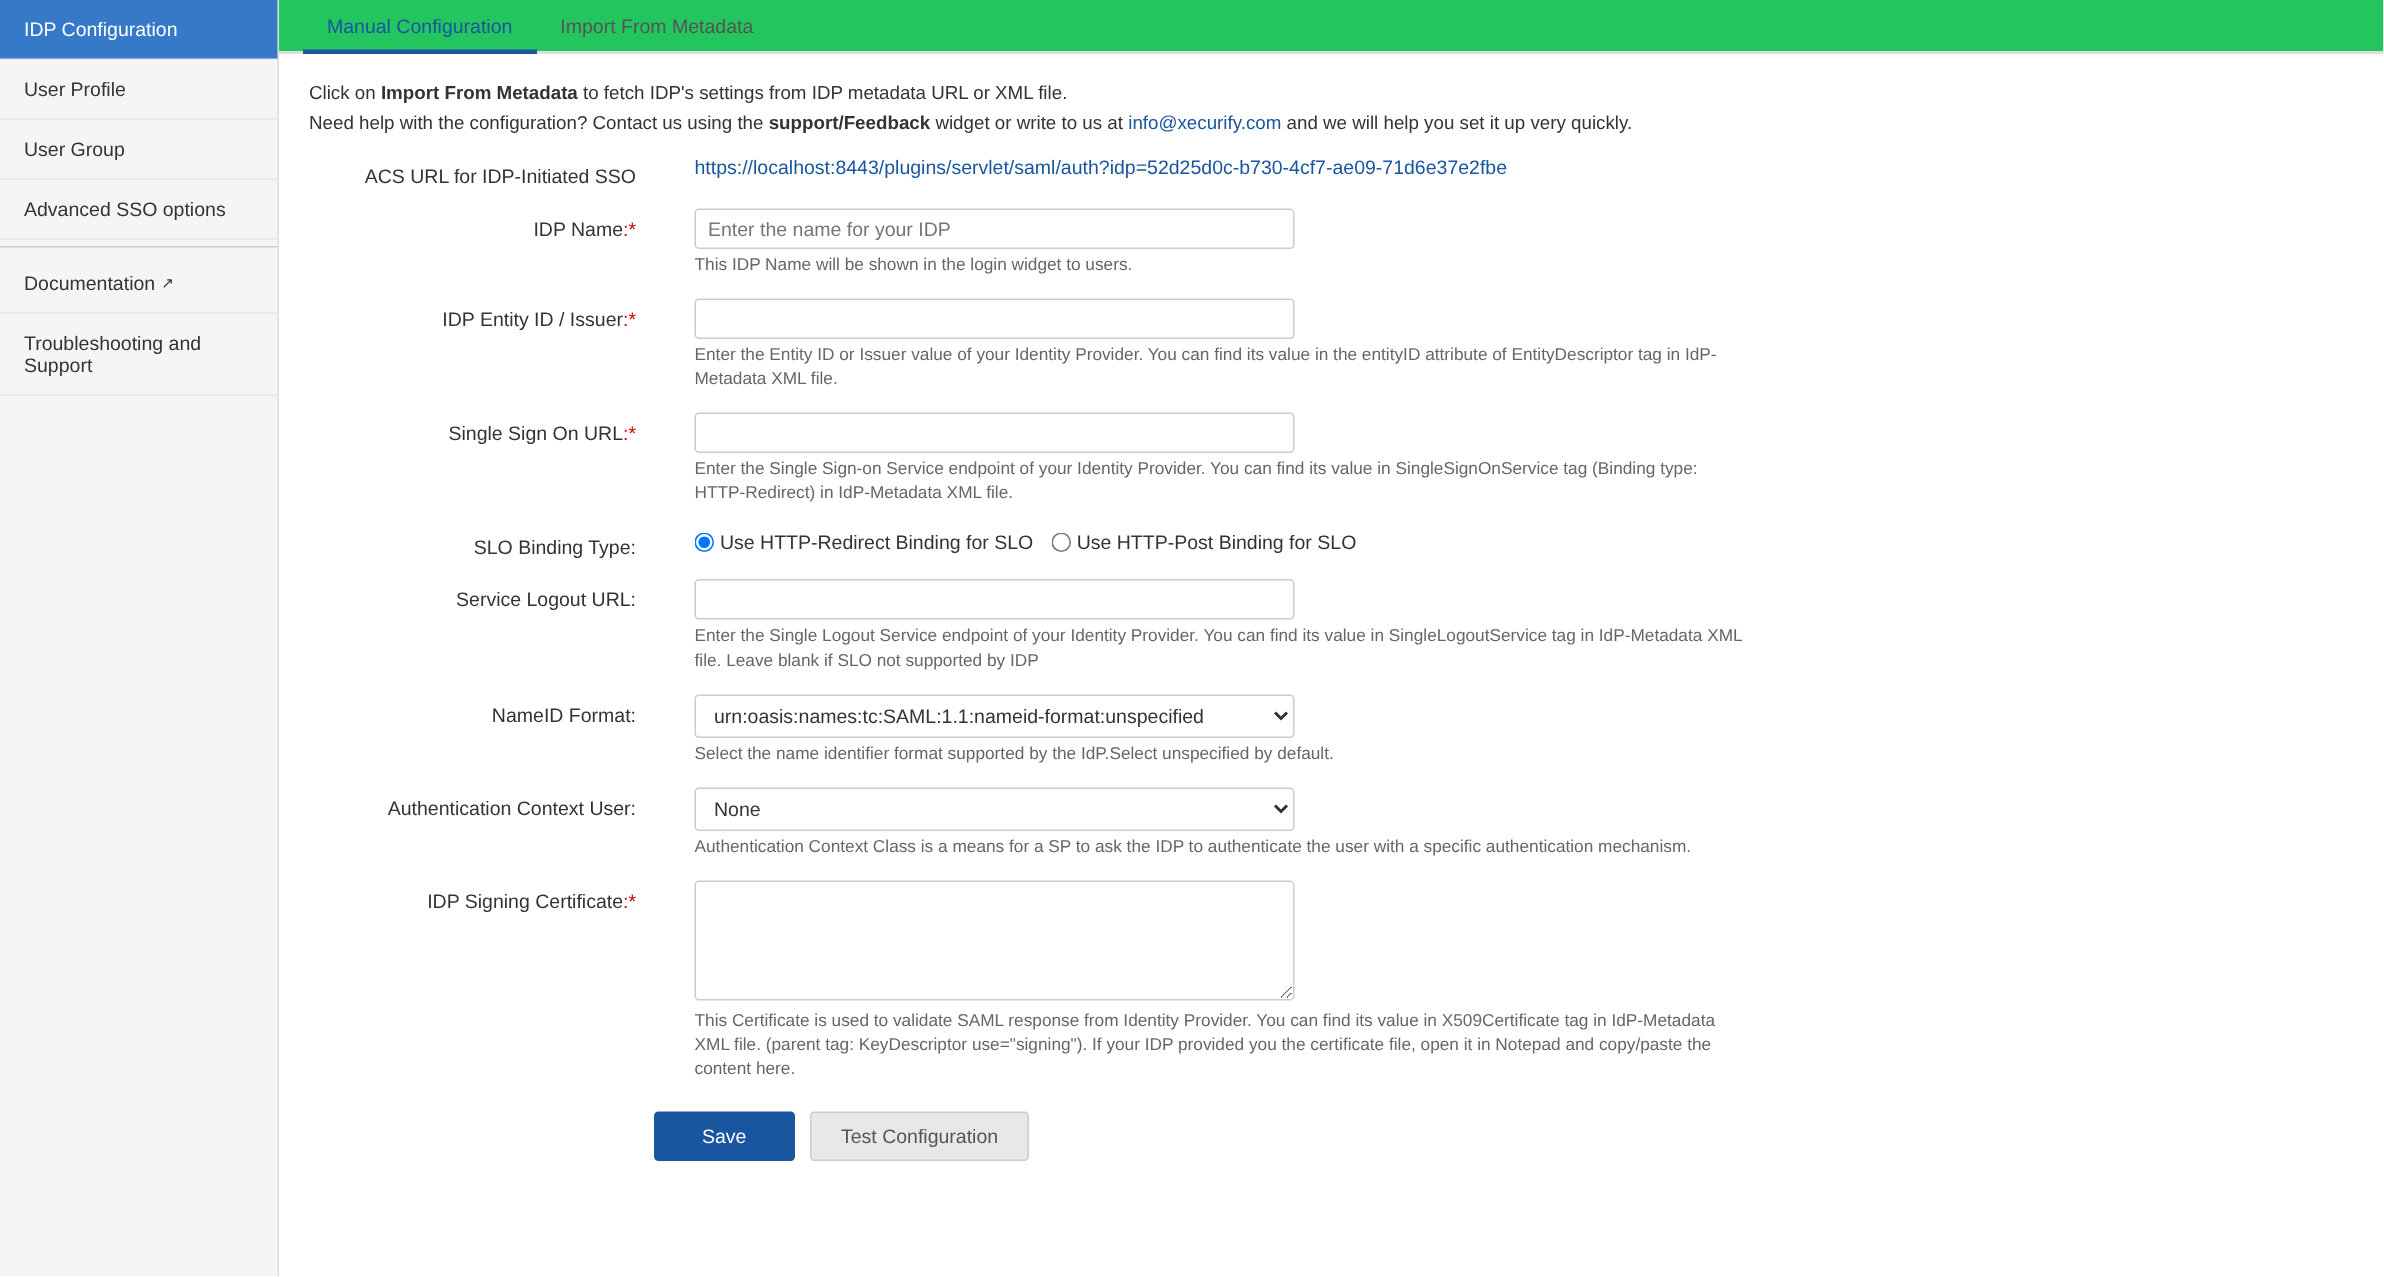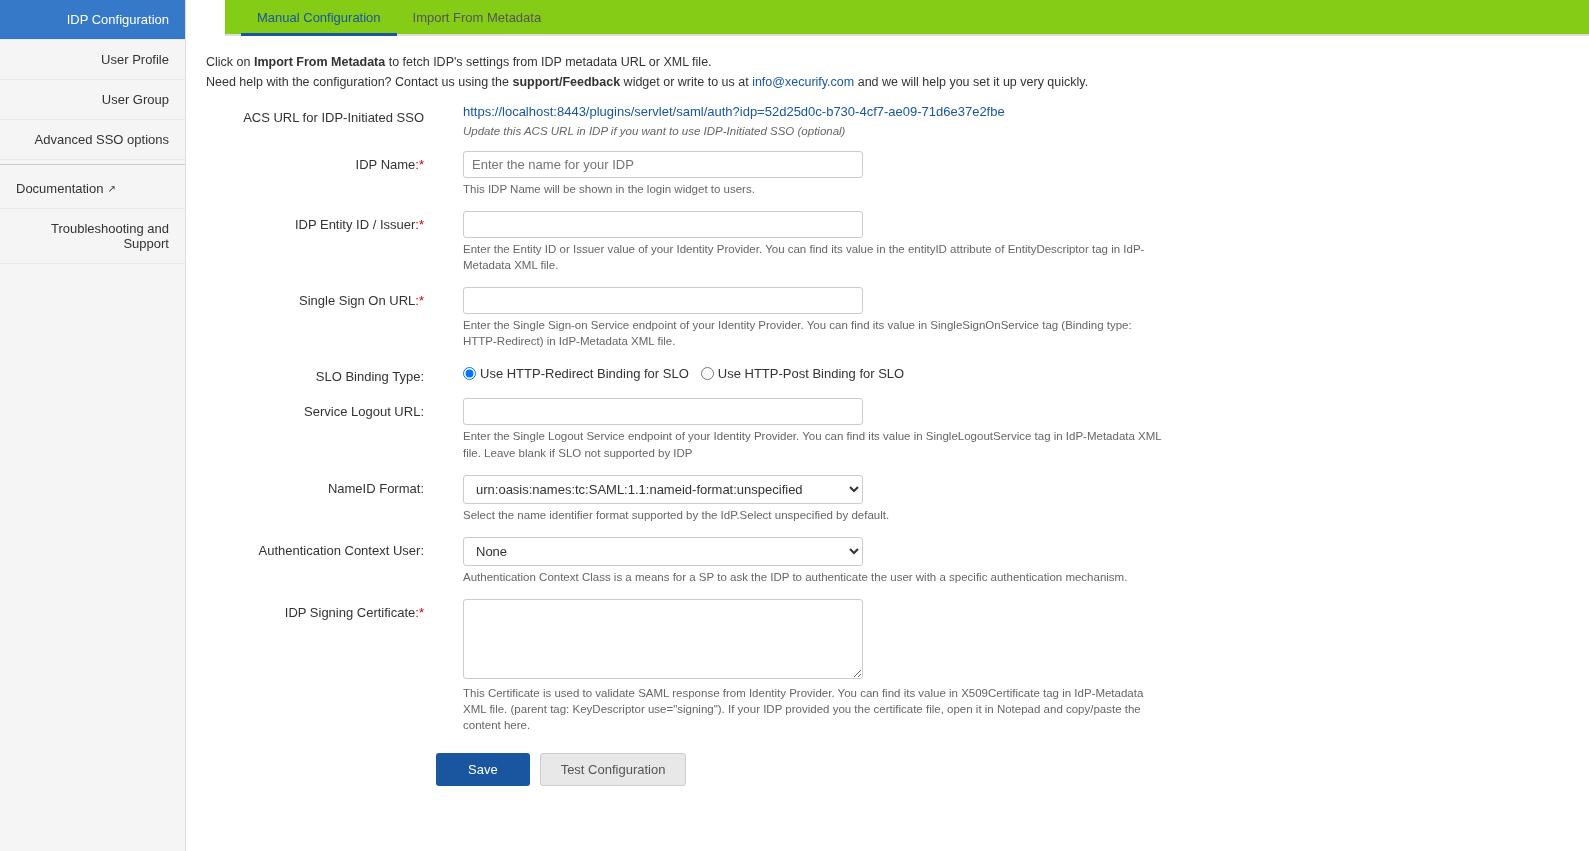--- a/index.html
+++ b/index.html
@@ -14,21 +14,20 @@
       display: flex;
       flex-direction: column;
       height: 100%;
     }
     .sidebar-item {
       padding: 12px 16px;
       cursor: pointer;
       font-size: 13px;
       color: #333;
       border-bottom: 1px solid #e8e8e8;
-      text-align: right;
     }
     .sidebar-item.active {
       background: #3579c8;
       color: #fff;
     }
     .sidebar-divider {
       border-top: 1px solid #ccc;
       margin: 4px 0;
     }
     .sidebar-item-ext {
@@ -46,25 +45,24 @@
       overflow-y: auto;
       padding: 0;
       background: #fff;
     }
 
     
     .tabs-bar {
       display: flex;
       border-bottom: 2px solid #ddd;
       padding: 0 16px;
-      background: #84cc16;
+      background: #22c55e;
       position: sticky;
       top: 0;
       z-index: 10;
-      margin-left: 39px;
     }
     .tab {
       padding: 10px 16px 8px;
       cursor: pointer;
       font-size: 13px;
       color: #555;
       border-bottom: 3px solid transparent;
       margin-bottom: -2px;
     }
     .tab.active {
@@ -277,21 +275,20 @@
     </div>
 
     <div class="form-section">
 
       <div class="form-row">
         <div class="form-label">
           <span>ACS URL for IDP-Initiated SSO</span>
         </div>
         <div class="form-field">
           <div class="acs-url">https://localhost:8443/plugins/servlet/saml/auth?idp=52d25d0c-b730-4cf7-ae09-71d6e37e2fbe</div>
-          <div class="acs-hint">Update this ACS URL in IDP if you want to use IDP-Initiated SSO (optional)</div>
         </div>
       </div>
 
       <div class="form-row">
         <div class="form-label">
           <span>IDP Name</span><span class="required-star">:*</span>
         </div>
         <div class="form-field">
           <input type="text" class="form-input" placeholder="Enter the name for your IDP" style="">
           <div class="form-hint">This IDP Name will be shown in the login widget to users.</div>

